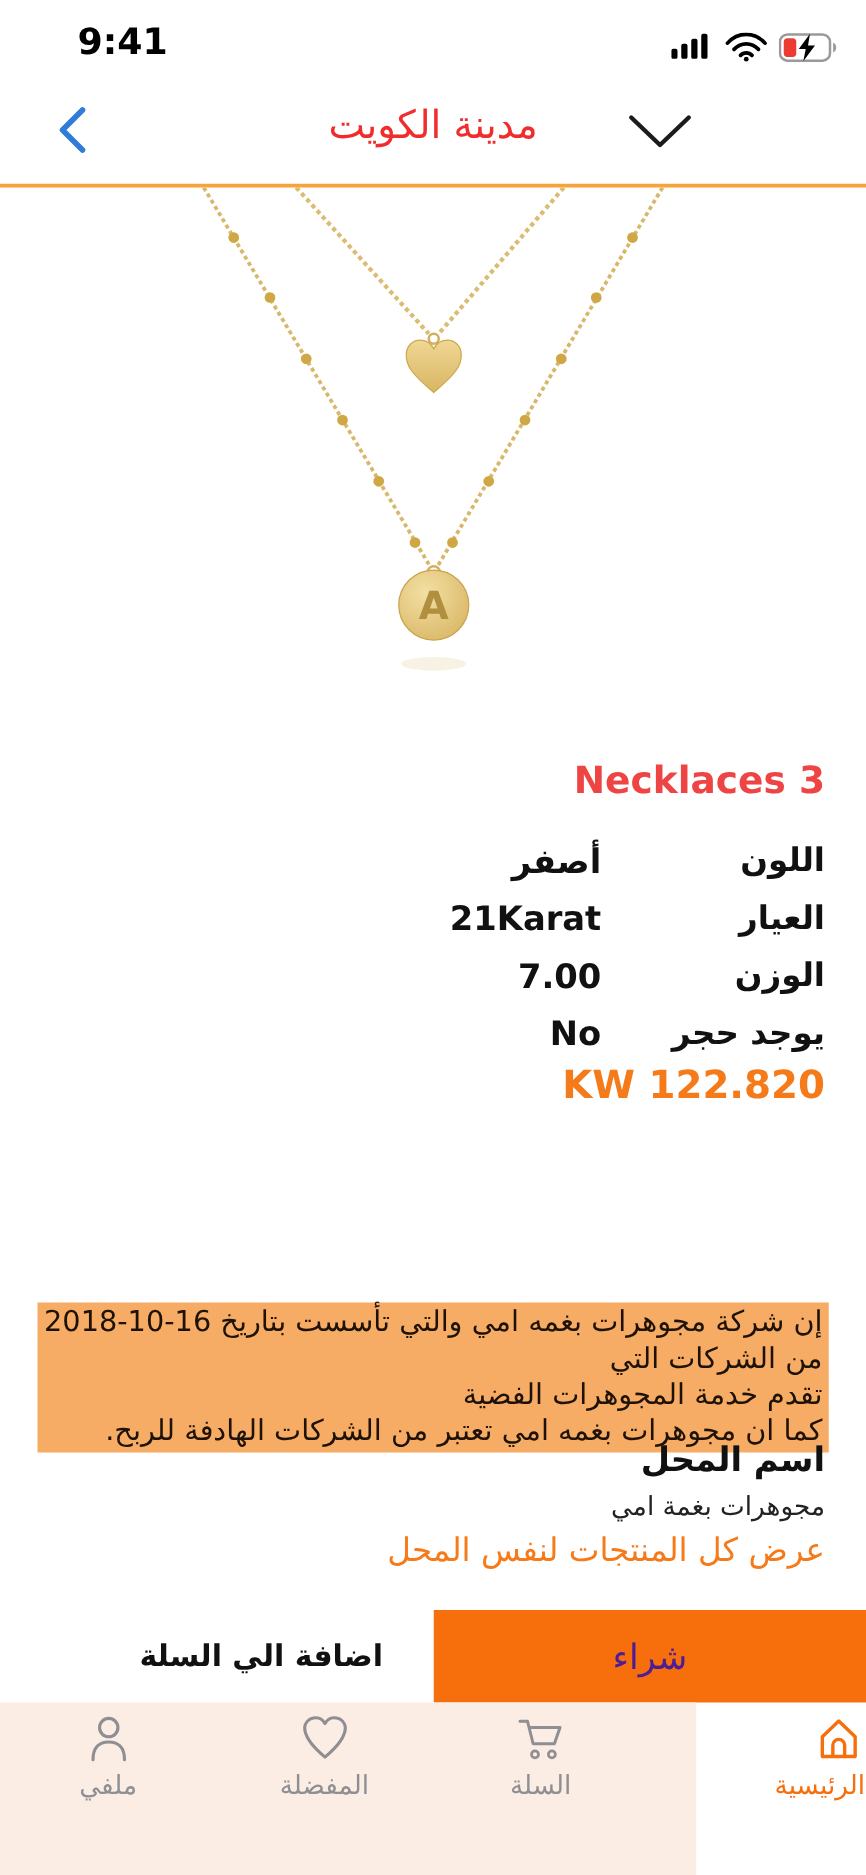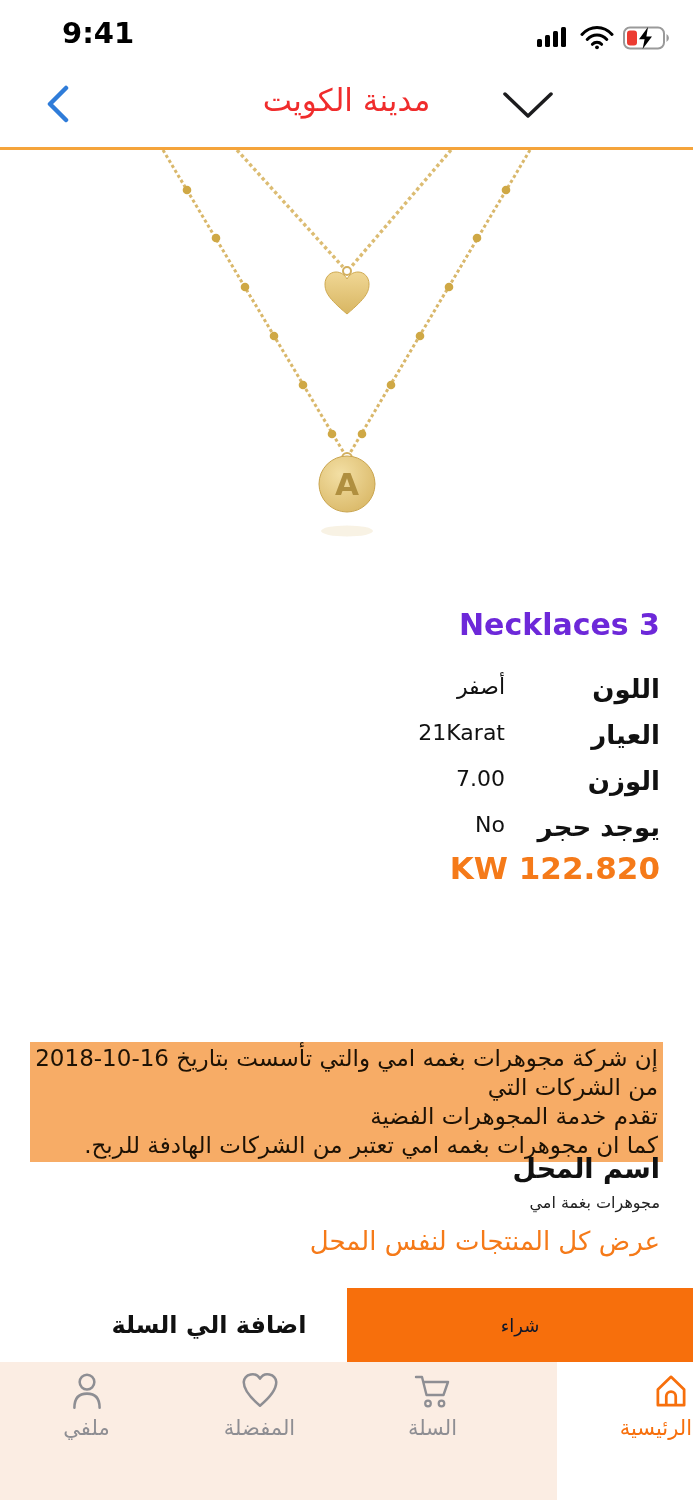--- a/index.html
+++ b/index.html
@@ -24,40 +24,40 @@
   .status-time{position:absolute;left:62px;top:16px;font-size:29px;font-weight:600;color:#000;}
   .status-icons{position:absolute;right:22px;top:26px;display:flex;align-items:center;gap:9px;}
   
   .back-button{position:absolute;left:36px;top:82px;width:44px;height:46px;background:none;border:none;cursor:pointer;}
   .page-title{position:absolute;left:0;right:0;top:82px;text-align:center;font-size:31px;color:var(--header-red);direction:rtl;}
   .dropdown-button{position:absolute;left:496px;top:86px;width:64px;height:40px;background:none;border:none;cursor:pointer;}
   .header-separator{position:absolute;left:0;right:0;top:147px;height:3px;background:var(--separator-orange);}
   
   .product-image{position:absolute;left:0;top:150px;width:693px;height:415px;}
   
-  .product-title{position:absolute;right:33px;top:607px;font-size:30px;font-weight:bold;color:#6d28d9;direction:ltr;}
+  .product-title{position:absolute;right:33px;top:607px;font-size:30px;font-weight:bold;color:#ef4444;direction:ltr;}
   .attr-label{position:absolute;right:33px;font-size:26px;font-weight:bold;color:#111;direction:rtl;}
-  .attr-value{position:absolute;right:188px;font-size:22px;color:#111;direction:rtl;}
+  .attr-value{position:absolute;right:212px;font-size:27px;color:#111;direction:rtl;font-weight:bold;}
   .row-0{top:674px;} .row-1{top:720px;} .row-2{top:766px;} .row-3{top:812px;}
   .price{position:absolute;right:33px;top:850px;font-size:31px;font-weight:bold;color:var(--price-orange);}
   
   .details-heading{position:absolute;right:33px;top:994px;font-size:29px;font-weight:bold;color:#111;direction:rtl;}
   .details-para{position:absolute;left:30px;right:30px;top:1042px;background:var(--highlight-orange);
     direction:rtl;text-align:right;padding:2px 5px;}
   .details-line{font-size:23px;line-height:29px;color:#1d1205;}
   
   .store-heading{position:absolute;right:33px;top:1153px;font-size:27px;font-weight:bold;color:#111;direction:rtl;}
-  .store-name{position:absolute;right:33px;top:1193px;font-size:16px;color:#222;direction:rtl;}
+  .store-name{position:absolute;right:33px;top:1193px;font-size:21px;color:#222;direction:rtl;}
   .store-link{position:absolute;right:33px;top:1226px;font-size:26px;color:var(--price-orange);
     background:none;border:none;cursor:pointer;direction:rtl;font-family:inherit;}
   
   .add-to-cart-button{position:absolute;left:0;top:1288px;width:418px;height:74px;background:#ffffff;border:none;
     font-size:24px;font-weight:bold;color:#111;cursor:pointer;direction:rtl;font-family:inherit;}
   .buy-button{position:absolute;left:347px;top:1288px;width:346px;height:74px;background:var(--accent-orange);border:none;
-    font-size:18px;color:#0f172a;cursor:pointer;direction:rtl;font-family:inherit;}
+    font-size:28px;color:#4c1d95;cursor:pointer;direction:rtl;font-family:inherit;}
   
   .tab-bar{position:absolute;left:0;top:1362px;width:557px;height:138px;background:var(--tabbar-bg);}
   .tab-item{position:absolute;top:8px;width:173px;display:flex;flex-direction:column;align-items:center;
     background:none;border:none;cursor:pointer;gap:4px;font-family:inherit;}
   .tab-item .tab-label{font-size:21px;color:var(--inactive-gray);direction:rtl;}
   .tab-item.active .tab-label{color:var(--accent-orange);}
   .tab-pos-0{left:0px;} .tab-pos-1{left:173px;} .tab-pos-2{left:346px;} .tab-pos-3{left:519px;align-items:flex-end;}
 </style>
 </head>
 <body>

